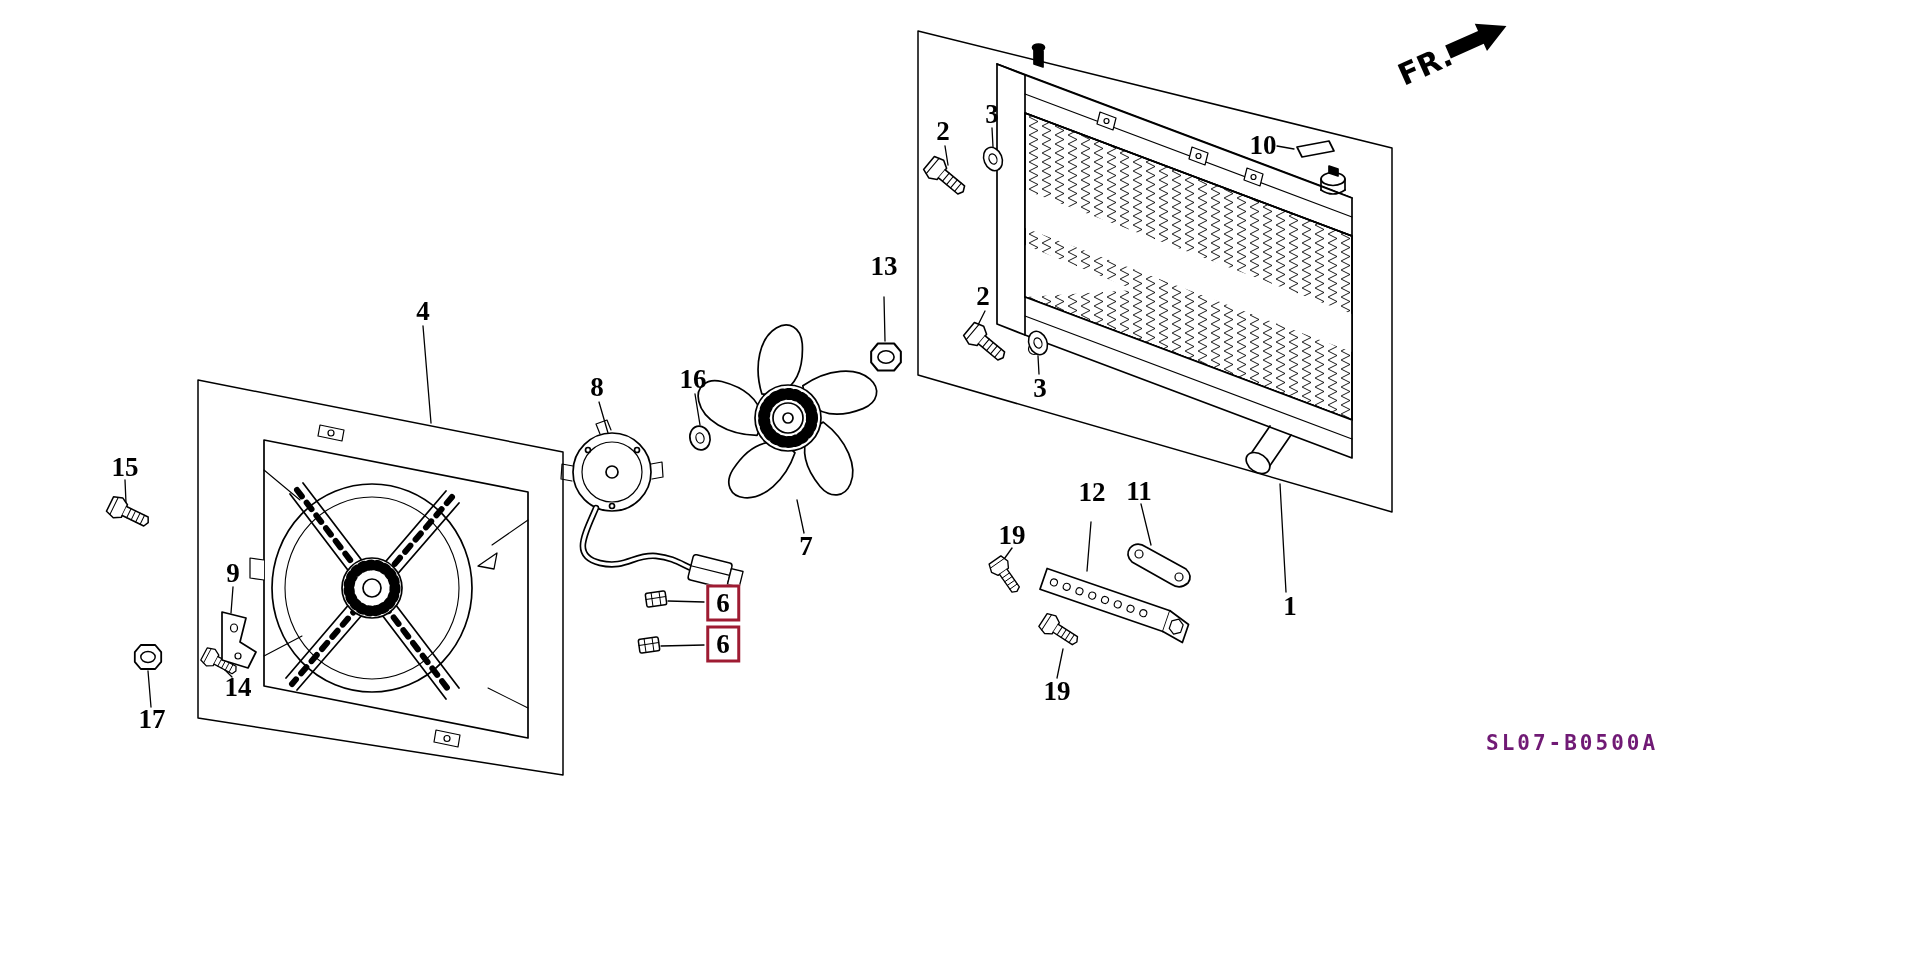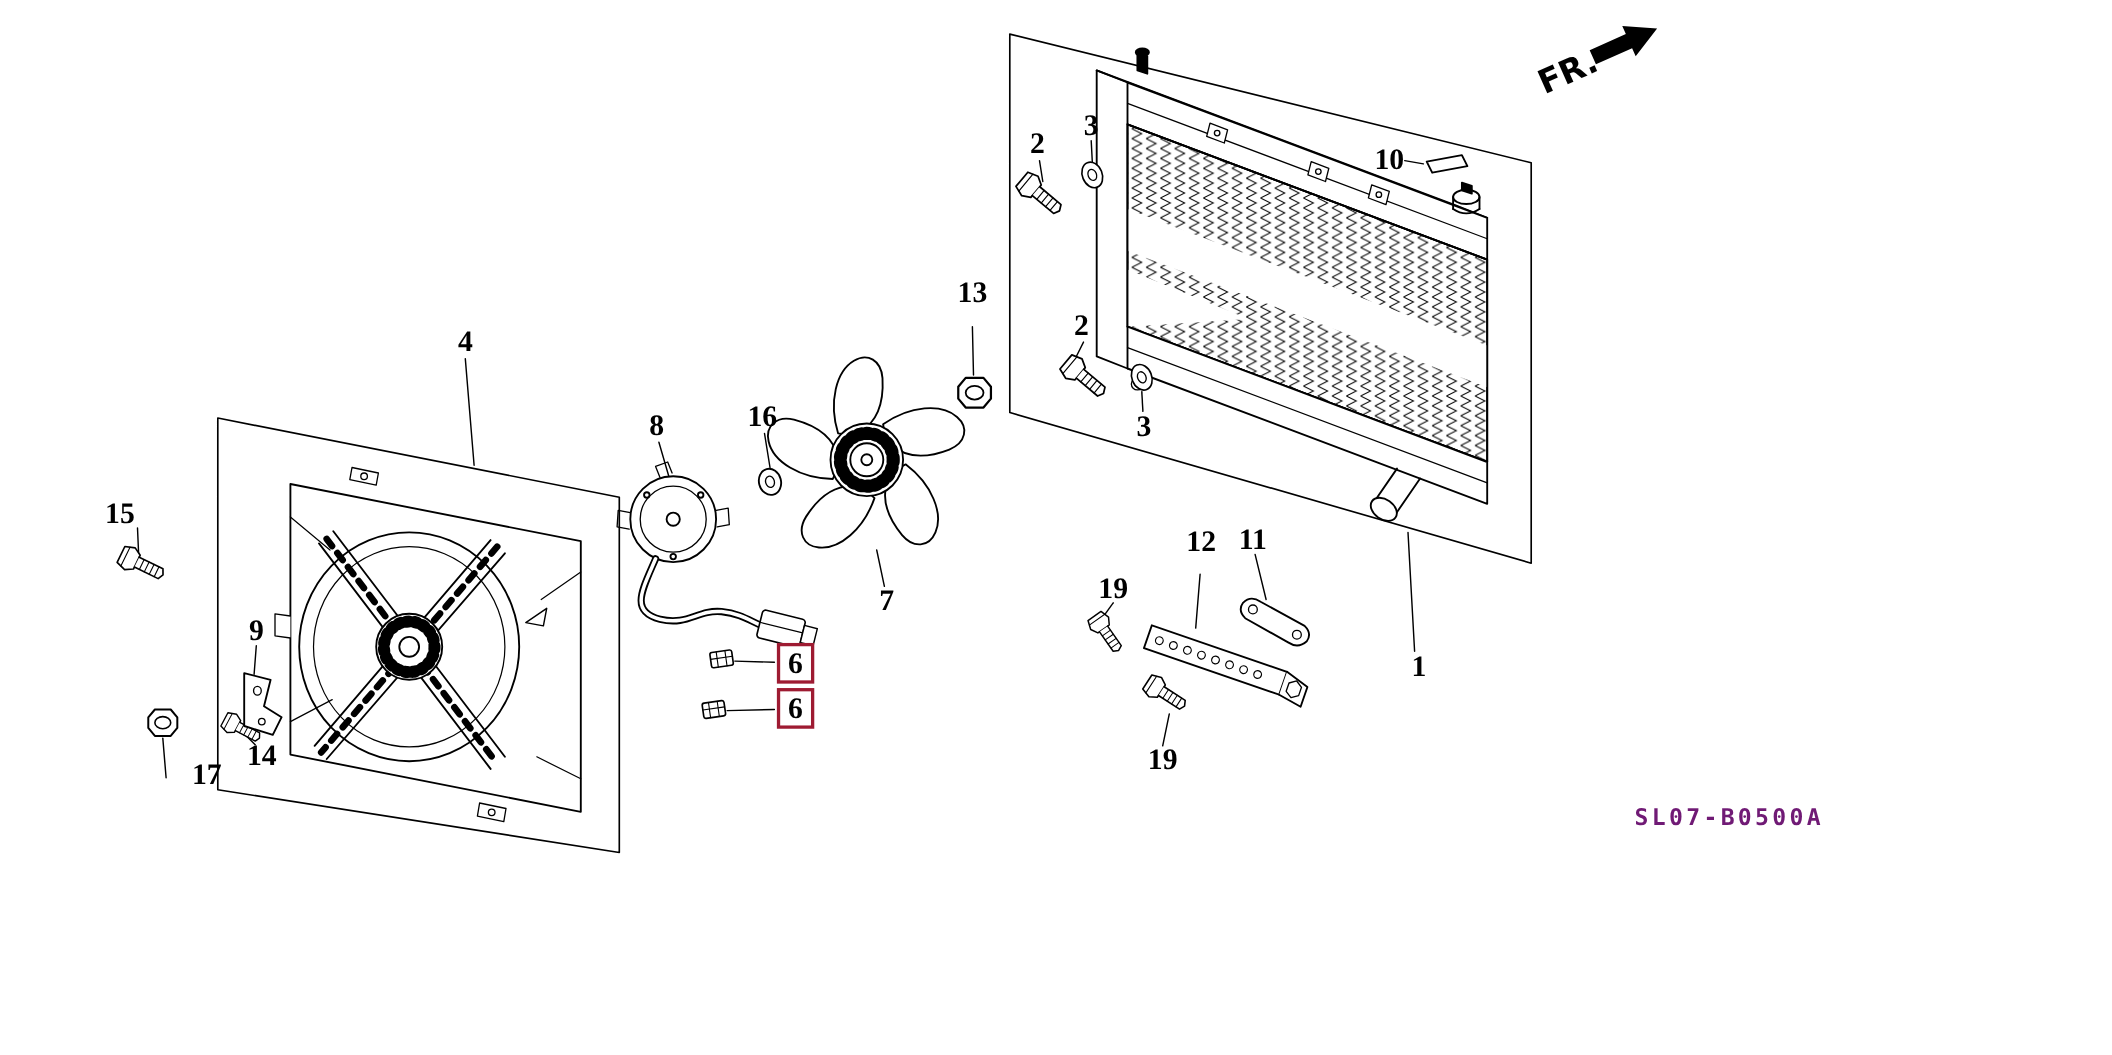--- a/index.html
+++ b/index.html
@@ -255,25 +255,25 @@
     <g>
       <g transform="translate(1448,52) rotate(-24)">
         <path d="M0 -7 L36 -7 L36 -15 L64 0 L36 15 L36 7 L0 7 Z" fill="#000" stroke="none"></path>
       </g>
       <text class="fr-text" transform="translate(1404,86) rotate(-24)">FR.</text>
     </g>
   </g>
 </svg>
 
 <div class="callout-layer">
-      <div class="callout" style="left: 109px; top: 467px;">15</div>
+      <div class="callout" style="left: 125px; top: 467px;">15</div>
       <div class="callout" style="left: 423px; top: 311px;">4</div>
       <div class="callout" style="left: 233px; top: 573px;">9</div>
       <div class="callout" style="left: 238px; top: 687px; font-family: Liberation Serif, serif;">14</div>
-      <div class="callout" style="left: 152px; top: 704px; margin-left: 36px;">17</div>
+      <div class="callout" style="left: 152px; top: 719px;">17</div>
       <div class="callout" style="left: 597px; top: 387px;">8</div>
       <div class="callout" style="left: 693px; top: 379px; text-align: right;">16</div>
       <div class="callout" style="left: 806px; top: 546px;">7</div>
       <div class="callout" style="left: 884px; top: 266px;">13</div>
       <div class="callout" style="left: 943px; top: 131px;">2</div>
       <div class="callout" style="left: 992px; top: 114px;">3</div>
       <div class="callout" style="left: 983px; top: 296px;">2</div>
       <div class="callout" style="left: 1040px; top: 388px;">3</div>
       <div class="callout" style="left: 1263px; top: 145px;">10</div>
       <div class="callout" style="left: 1012px; top: 535px;">19</div>

